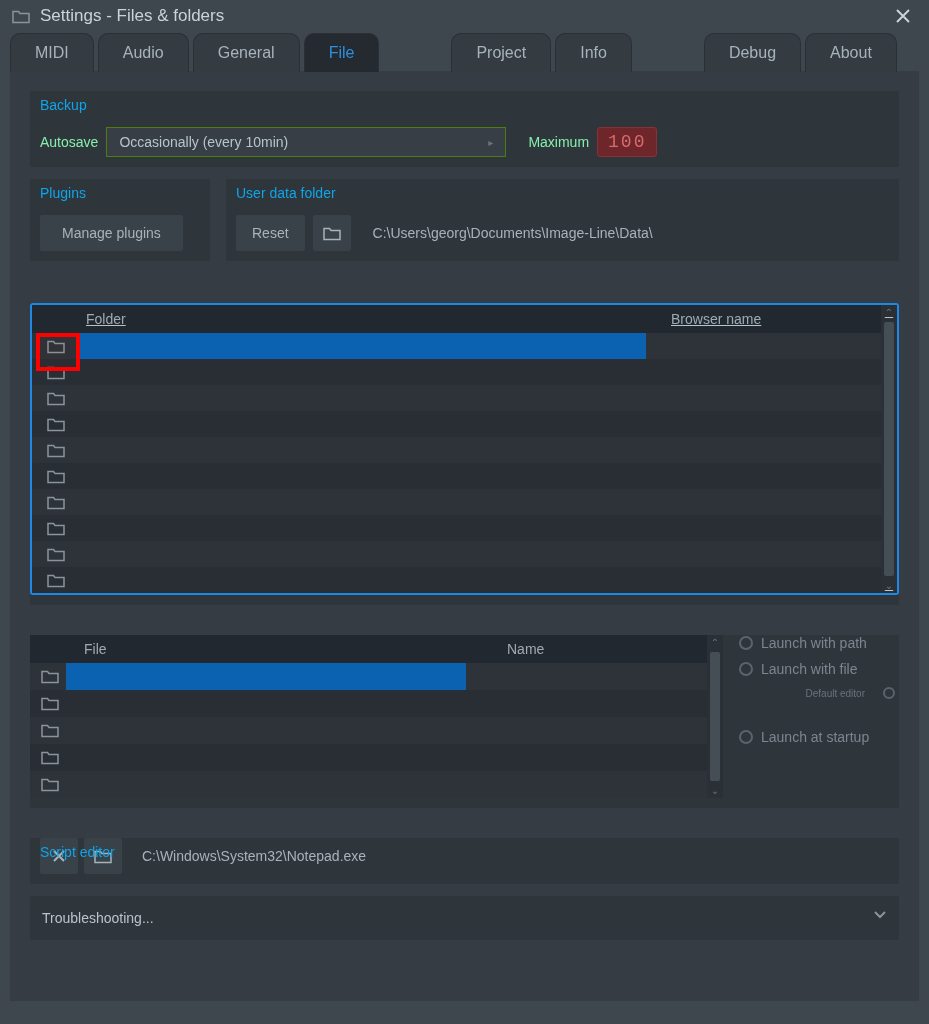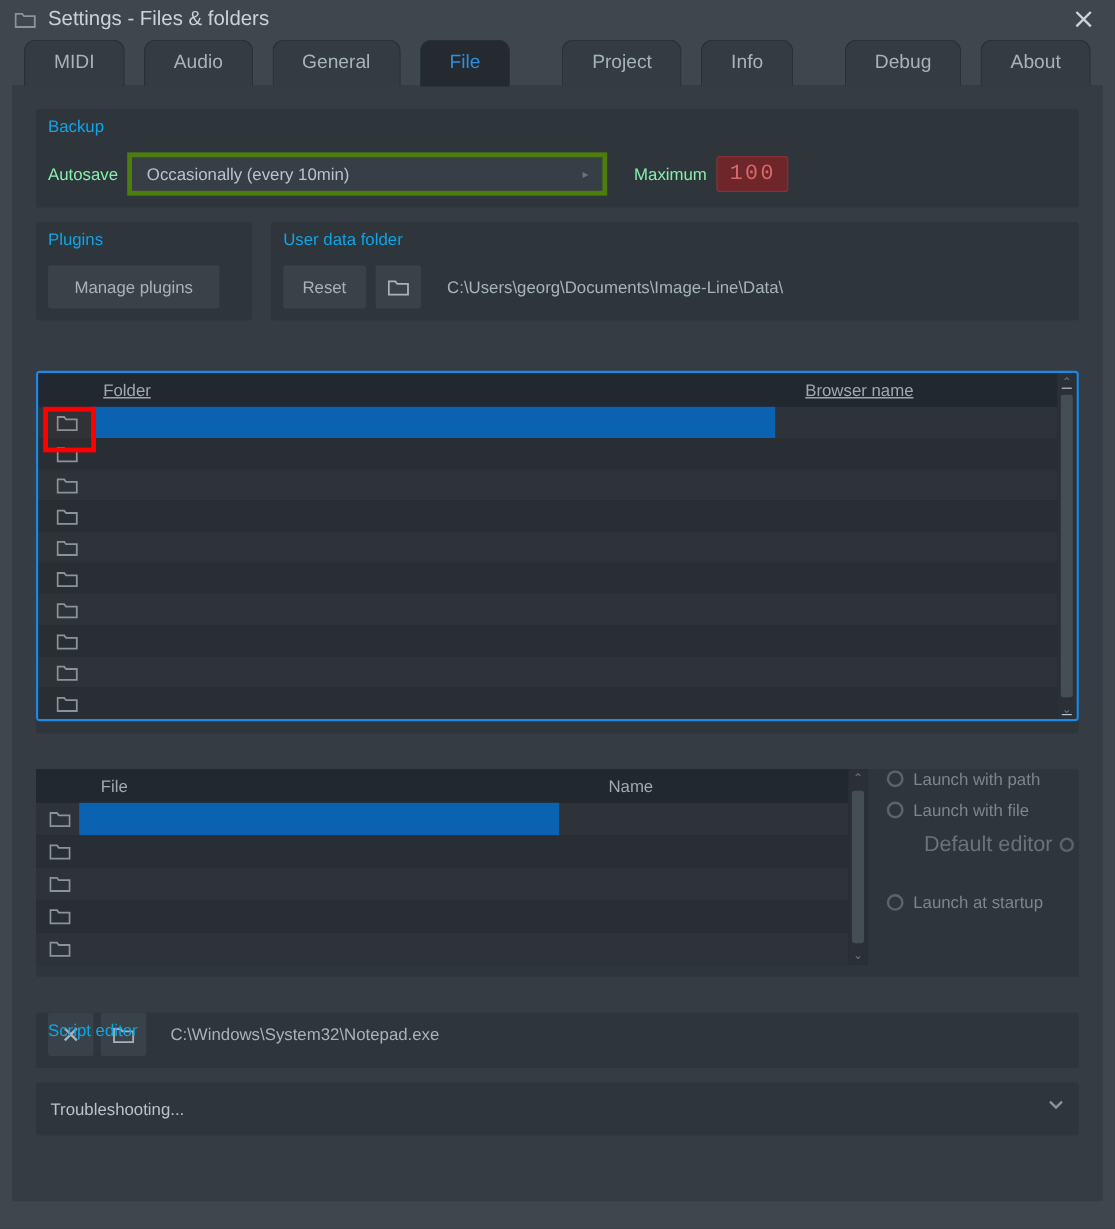--- a/index.html
+++ b/index.html
@@ -2,31 +2,31 @@
 <html><head>
 <meta charset="utf-8">
 <style>
   * { box-sizing: border-box; margin: 0; padding: 0; font-family: Arial, sans-serif; }
   body { background: #3f474e; color: #b8c4cc; width: 929px; height: 1024px; overflow: hidden; font-size: 14px; }
   .titlebar { display: flex; align-items: center; padding: 6px 12px; }
   .titlebar .folder-icon { margin-right: 10px; color: #8a949c; }
   .titlebar .title { font-size: 17px; color: #c9d3da; font-weight: 400; }
   .titlebar .spacer { flex: 1; }
   .titlebar .close { font-size: 20px; color: #c9d3da; cursor: pointer; padding: 2px 6px; }
-  .tabs { display: flex; gap: 16px; padding: 0 20px; }
+  .tabs { display: flex; gap: 4px; padding: 0 10px; }
   .tab { background: #343b41; color: #a7b3bb; padding: 10px 24px; border-radius: 10px 10px 0 0; cursor: pointer; font-size: 16px; border: 1px solid #2a3036; border-bottom: none; position: relative; top: 1px;}
   .tab.active { background: #242a30; color: #2e8fdd; }
   .tab-gap { width: 64px; }
   .content { background: #353c43; margin: 0 10px 10px 10px; padding: 20px; min-height: 930px; }
   .group { background: #2e353b; border-radius: 2px; margin-bottom: 12px; position: relative; }
   .group-label { position: absolute; top: 6px; left: 10px; color: #0ea5e9; font-size: 14px; }
   .group-body { padding: 36px 10px 10px 10px; }
   .row { display: flex; align-items: center; gap: 8px; }
   .label { color: #86efac; }
-  .dropdown { background: #373e45; border: 4px solid #4d7c0f; padding: 6px 12px; flex: 0 0 400px; display: flex; align-items: center; justify-content: space-between; cursor: pointer; }
+  .dropdown { background: #373e45; border: 1px solid #4d7c0f; padding: 6px 12px; flex: 0 0 400px; display: flex; align-items: center; justify-content: space-between; cursor: pointer; }
   .dropdown .arrow { font-size: 10px; color: #6a737b; }
   .spin { background: #6e262b; border: 1px solid #8a3038; padding: 4px 10px; color: #d66a6a; font-size: 18px; font-family: 'Courier New', monospace; letter-spacing: 2px; border-radius: 3px; }
   .btn { background: #3a4249; border: none; padding: 10px 22px; color: #a7b3bb; cursor: pointer; font-size: 14px; border-radius: 2px; }
   .icon-btn { background: #3a4249; border: none; width: 38px; height: 36px; display: inline-flex; align-items: center; justify-content: center; color: #a7b3bb; cursor: pointer; border-radius: 2px; }
   .flex2 { display: flex; gap: 16px; }
   .plugins-group { flex: 0 0 180px; }
   .userdata-group { flex: 1; }
   .path-text { color: #a7b3bb; margin-left: 14px; }
   .list-wrap { border: 2px solid #1e88e5; border-radius: 3px; margin-top: 30px; position: relative; background: #222830; }
   .list-header { display: flex; background: #222830; padding: 6px 10px; color: #9faab2; font-size: 14px; }
@@ -50,21 +50,21 @@
   .ext-list .list-header .col3 { flex: 0 0 190px; }
   .ext-row { display: flex; align-items: center; height: 27px; padding: 0 4px; }
   .ext-row .folder-cell { flex: 0 0 32px; display: flex; align-items: center; justify-content: center; color: #8a949c; }
   .ext-row .sel-cell { flex: 0 0 400px; height: 100%; }
   .ext-row.selected .sel-cell { background: #0a62b0; }
   .ext-row:nth-child(odd) { background: #2d3339; }
   .ext-row:nth-child(even) { background: #282e34; }
   .ext-side { flex: 0 0 160px; display: flex; flex-direction: column; gap: 10px; color: #7c868f; font-size: 14px; }
   .radio-row { display: flex; align-items: center; gap: 8px; cursor: pointer; }
   .radio { width: 14px; height: 14px; border: 2px solid #5a646c; border-radius: 50%; flex-shrink: 0; }
-  .sub-label { text-align: right; font-size: 18px; color: #6a737b; padding-right: 4px; display:flex; justify-content:flex-end; align-items:center; gap:6px;}
+  .sub-label { text-align: right; font-size: 10px; color: #6a737b; padding-right: 4px; display:flex; justify-content:flex-end; align-items:center; gap:18px;}
   .script-row { display: flex; align-items: center; gap: 6px; margin-top: 30px; padding: 0 0 10px 0;}
   .trouble { background: #2e353b; padding: 14px 12px; display: flex; align-items: flex-start; justify-content: space-between; cursor: pointer; border-radius: 2px;}
   .chev-down { font-size: 12px; color: #8a949c; }
   .list-container { display: flex; }
   .list-body { flex: 1; }
   svg { display: block; }
 </style>
 </head>
 <body>
 

